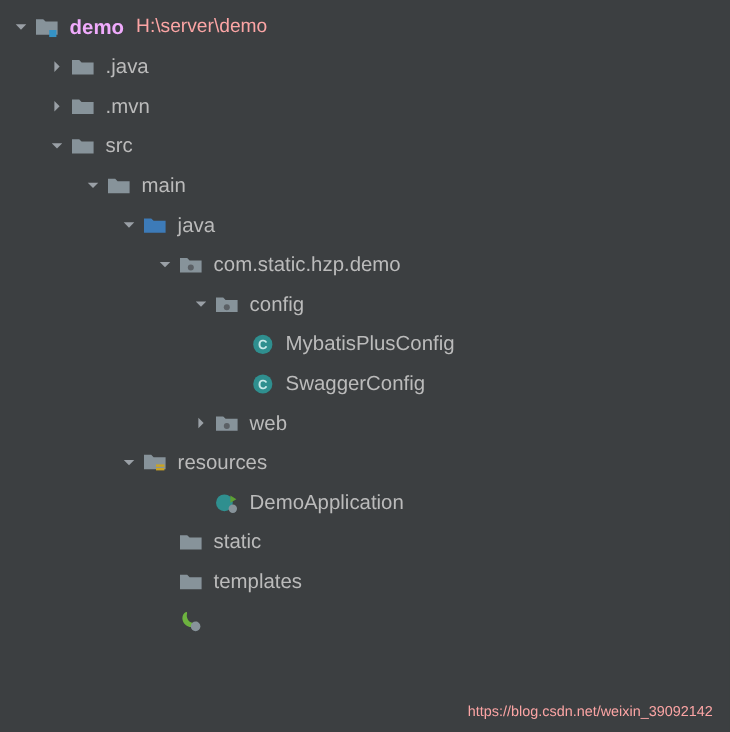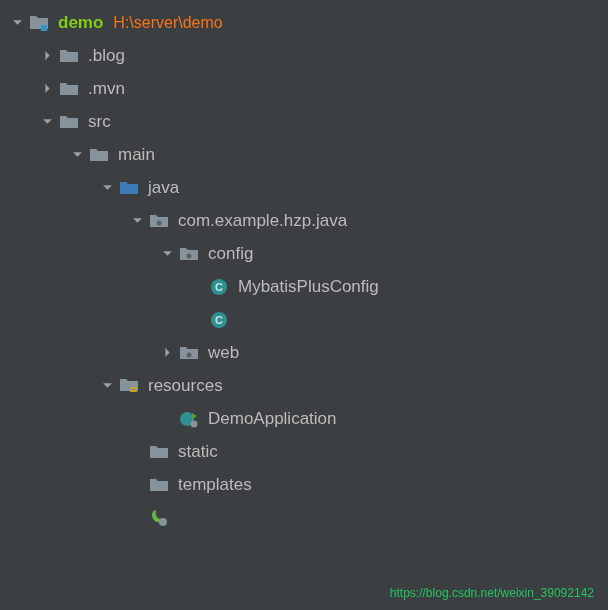--- a/index.html
+++ b/index.html
@@ -37,28 +37,28 @@
   .icon {
     width: 22px;
     height: 22px;
     display: flex;
     align-items: center;
     justify-content: center;
     margin-right: 8px;
     flex-shrink: 0;
   }
   .label { white-space: nowrap; }
-  .label.bold { font-weight: bold; color: #84cc16; }
-  .hint { color: #f97316; margin-left: 10px; font-size: 16px; }
+  .label.bold { font-weight: bold; color: #f0abfc; }
+  .hint { color: #fca5a5; margin-left: 10px; font-size: 16px; }
   .watermark {
     position: absolute;
     bottom: 10px;
     right: 14px;
     font-size: 12px;
-    color: #22c55e;
+    color: #fca5a5;
   }
 </style>
 </head>
 <body>
 
 <div class="tree">
 
   <div class="row">
     <span class="arrow">
       <svg width="11" height="11" viewBox="0 0 10 10">
@@ -80,21 +80,21 @@
     <span class="arrow">
       <svg width="11" height="11" viewBox="0 0 10 10">
           <path d="M3 1 L7 5 L3 9 Z" fill="#9aa0a6"></path>
         </svg>
     </span>
     <span class="icon">
       <svg width="20" height="16" viewBox="0 0 20 16">
           <path d="M1 2 h6 l2 2 h10 v10 h-18 z" fill="#87939a"></path>
         </svg>
     </span>
-    <span class="label">.blog</span>
+    <span class="label">.java</span>
   </div>
 
   <div class="row">
     <span class="indent"></span>
     <span class="arrow">
       <svg width="11" height="11" viewBox="0 0 10 10">
           <path d="M3 1 L7 5 L3 9 Z" fill="#9aa0a6"></path>
         </svg>
     </span>
     <span class="icon">
@@ -162,21 +162,21 @@
       <svg width="11" height="11" viewBox="0 0 10 10">
           <path d="M1 3 L5 7 L9 3 Z" fill="#9aa0a6"></path>
         </svg>
     </span>
     <span class="icon">
       <svg width="20" height="16" viewBox="0 0 20 16">
           <path d="M1 2 h6 l2 2 h10 v10 h-18 z" fill="#87939a"></path>
           <circle cx="10" cy="10" r="2.5" fill="#5b6065"></circle>
         </svg>
     </span>
-    <span class="label">com.example.hzp.java</span>
+    <span class="label">com.static.hzp.demo</span>
   </div>
 
   <div class="row">
     <span class="indent"></span>
       <span class="indent"></span>
       <span class="indent"></span>
       <span class="indent"></span>
       <span class="indent"></span>
     <span class="arrow">
       <svg width="11" height="11" viewBox="0 0 10 10">
@@ -220,20 +220,21 @@
       <span class="indent"></span>
     <span class="arrow blank">
         <svg width="11" height="11"></svg>
       </span>
     <span class="icon">
       <svg width="18" height="18" viewBox="0 0 18 18">
           <circle cx="9" cy="9" r="8" fill="#2f8f8f"></circle>
           <text x="9" y="13" text-anchor="middle" font-size="11" font-weight="bold" fill="#c7e8e8" font-family="Arial">C</text>
         </svg>
     </span>
+    <span class="label">SwaggerConfig</span>
   </div>
 
   <div class="row">
     <span class="indent"></span>
       <span class="indent"></span>
       <span class="indent"></span>
       <span class="indent"></span>
       <span class="indent"></span>
     <span class="arrow">
       <svg width="11" height="11" viewBox="0 0 10 10">

